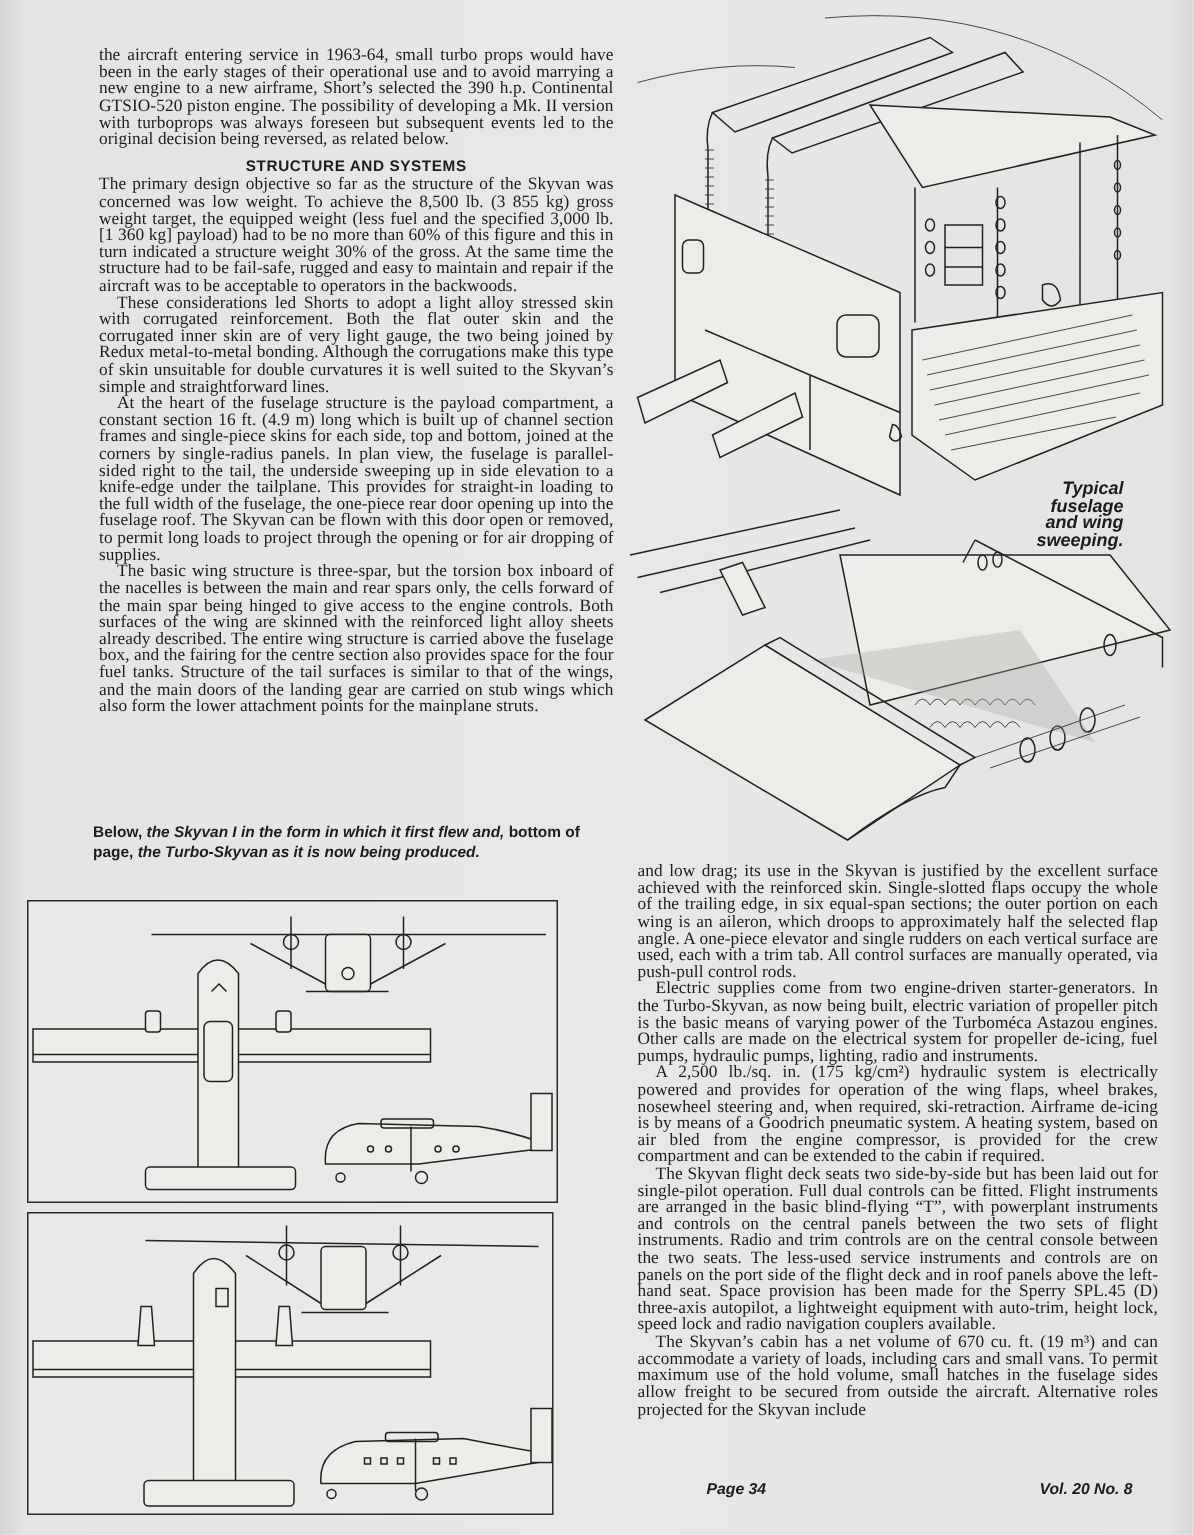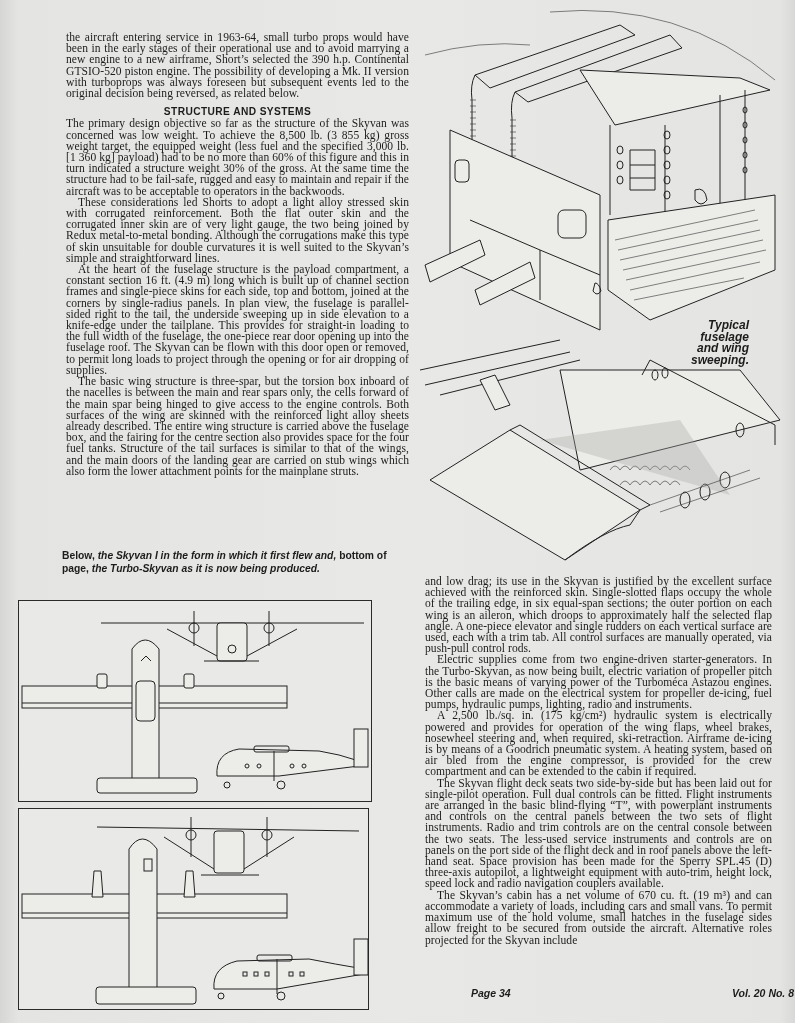--- a/index.html
+++ b/index.html
@@ -36,21 +36,21 @@
       position: absolute; left: 659px; top: 320px; width: 90px;
       font-family: "Liberation Sans", "DejaVu Sans", sans-serif;
       font-size: 12px; line-height: 11.5px; font-style: italic; font-weight: bold; text-align: right;
     }
     .folio {
       position: absolute; top: 987px;
       font-family: "Liberation Sans", "DejaVu Sans", sans-serif;
       font-size: 10.5px; font-style: italic; font-weight: bold;
     }
     #folio-left { left: 423px; margin-left: 48px; }
-    #folio-right { left: 732px; text-align: center; }
+    #folio-right { left: 693px; text-align: center; }
     .drawing-box {
       position: absolute; border: 1.3px solid #2a2a2a; background: #e9e9e7;
     }
     #box-skyvan1 { left: 18px; top: 600px; width: 352px; height: 200px; }
     #box-turbo { left: 18px; top: 808px; width: 349px; height: 200px; }
     svg { position: absolute; overflow: visible; }
     .ink { stroke: #222; fill: none; stroke-width: 1; }
     .inkf { stroke: #222; fill: #ecece9; stroke-width: 1; }
     .thin { stroke: #333; fill: none; stroke-width: 0.6; }
   </style>

